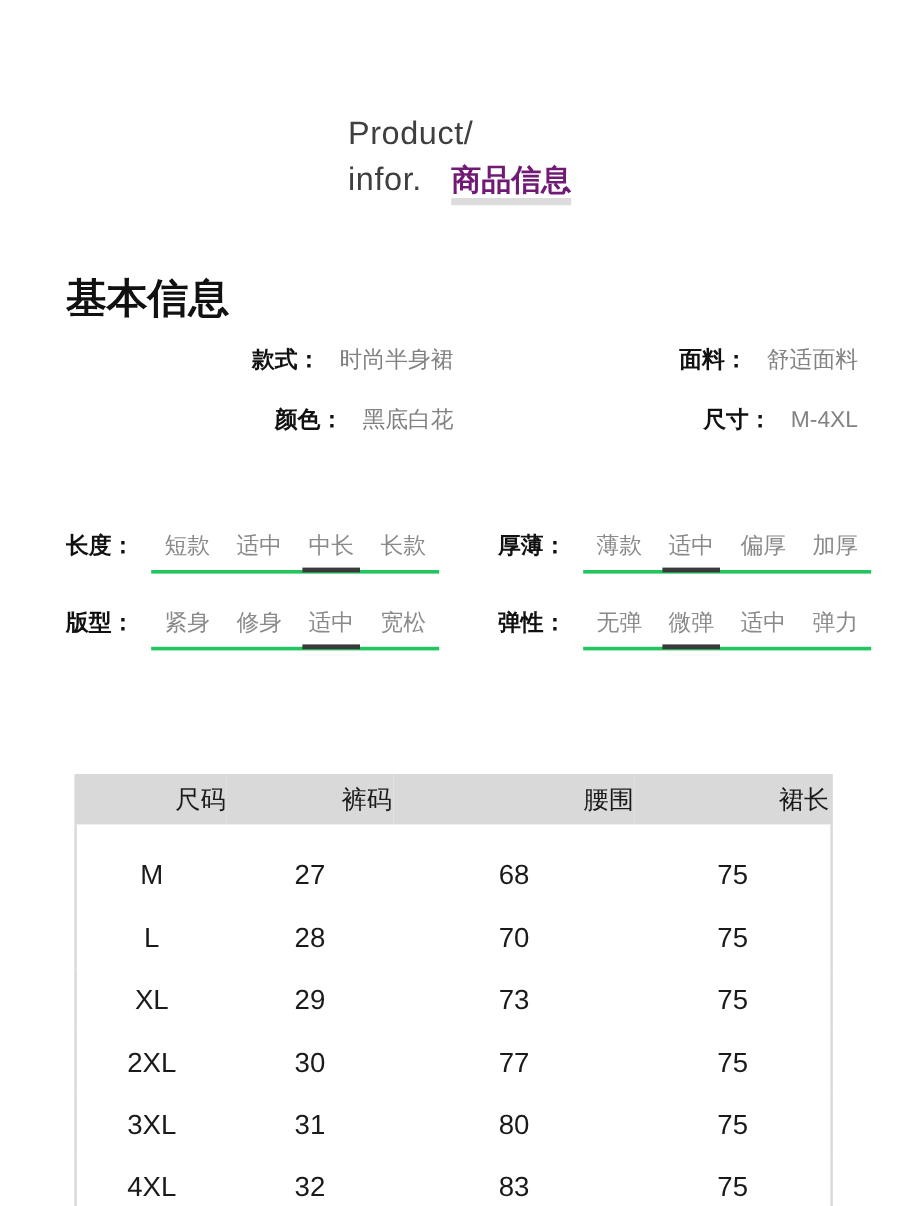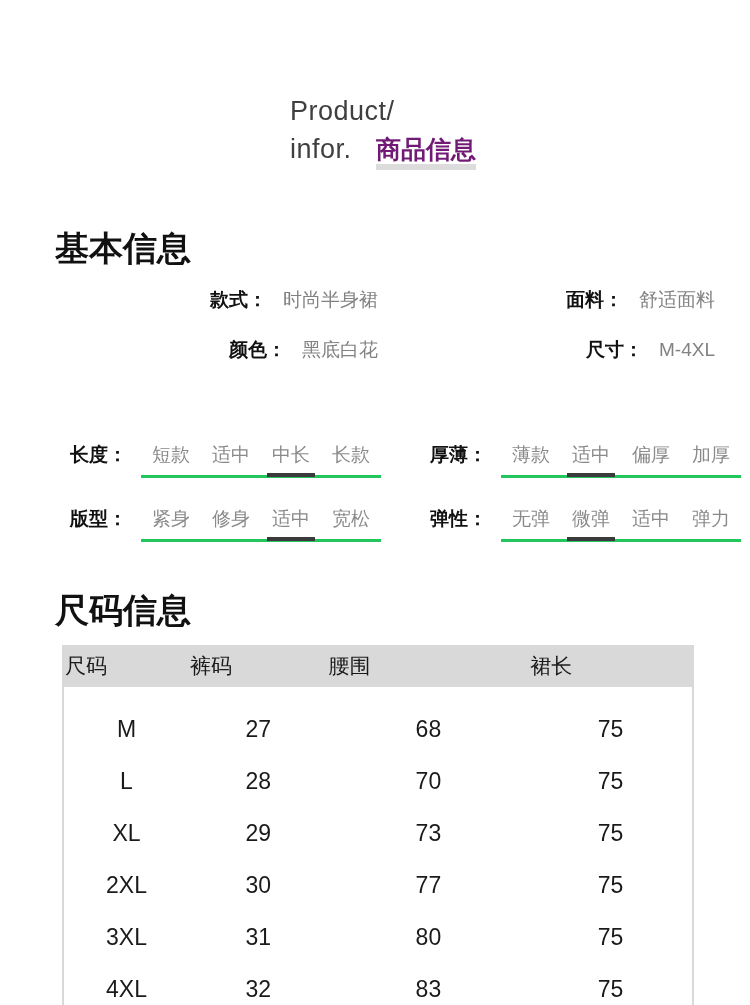--- a/index.html
+++ b/index.html
@@ -28,21 +28,21 @@
     position:absolute;left:55px;top:287px;width:660px;
     display:grid;grid-template-columns:323px 1fr;row-gap:24px;
     font-size:19px;
     text-align:right;
   }
   .field{white-space:nowrap;}
   .field-label{font-weight:700;color:#111;}
   .field-value{margin-left:16px;color:#828282;}
   
   .attr-grid{
-    position:absolute;left:70px;top:442px;width:670px;
+    position:absolute;left:55px;top:442px;width:670px;
     display:grid;grid-template-columns:360px 1fr;row-gap:28px;
     font-size:19px;
   }
   .attr-row{display:flex;align-items:flex-start;white-space:nowrap;}
   .attr-label{font-weight:700;color:#111;margin-right:14px;flex:none;}
   .attr-options{
     display:inline-flex;
     border-bottom:3px solid #22c55e;
     padding-bottom:7px;
   }
@@ -58,21 +58,21 @@
   
   .size-table{
     position:absolute;left:62px;top:645px;width:632px;
     border-collapse:collapse;
     border-left:2px solid #d9d9d9;
     border-right:2px solid #d9d9d9;
     border-bottom:2px solid #d9d9d9;
   }
   .size-table th{
     background:#d9d9d9;height:40px;
-    font-weight:400;font-size:21px;color:#1a1a1a;text-align:left;
+    font-weight:400;font-size:21px;color:#1a1a1a;text-align:right;
   }
   .size-table td{
     height:50px;font-size:23px;color:#1a1a1a;text-align:center;
     font-stretch:condensed;
   }
   .size-table tbody tr:first-child td{padding-top:17px;}
 </style>
 </head>
 <body>
 
@@ -140,21 +140,20 @@
       <span class="attr-options">
         <span class="attr-opt">无弹</span>
         <span class="attr-opt selected">微弹</span>
         <span class="attr-opt">适中</span>
         <span class="attr-opt">弹力</span>
       </span>
     </div>
 
   </div>
 
-  <div class="section-heading heading-size">尺码信息</div>
 
   <table class="size-table">
     <colgroup>
       <col style="width:20%">
         <col style="width:22%">
         <col style="width:32%">
         <col style="width:26%">
     </colgroup>
     <thead>
       <tr>

